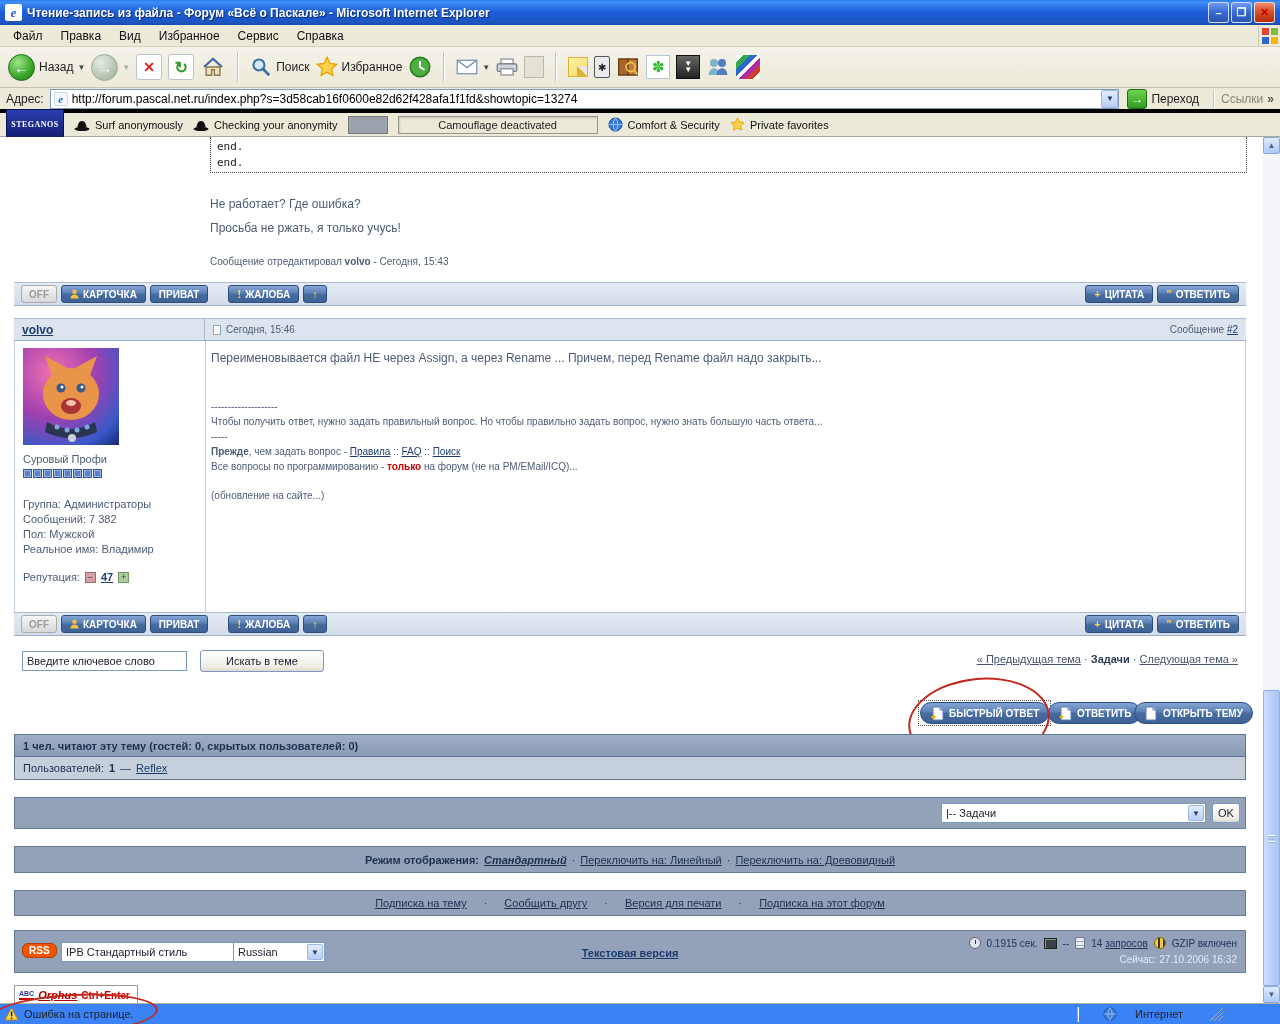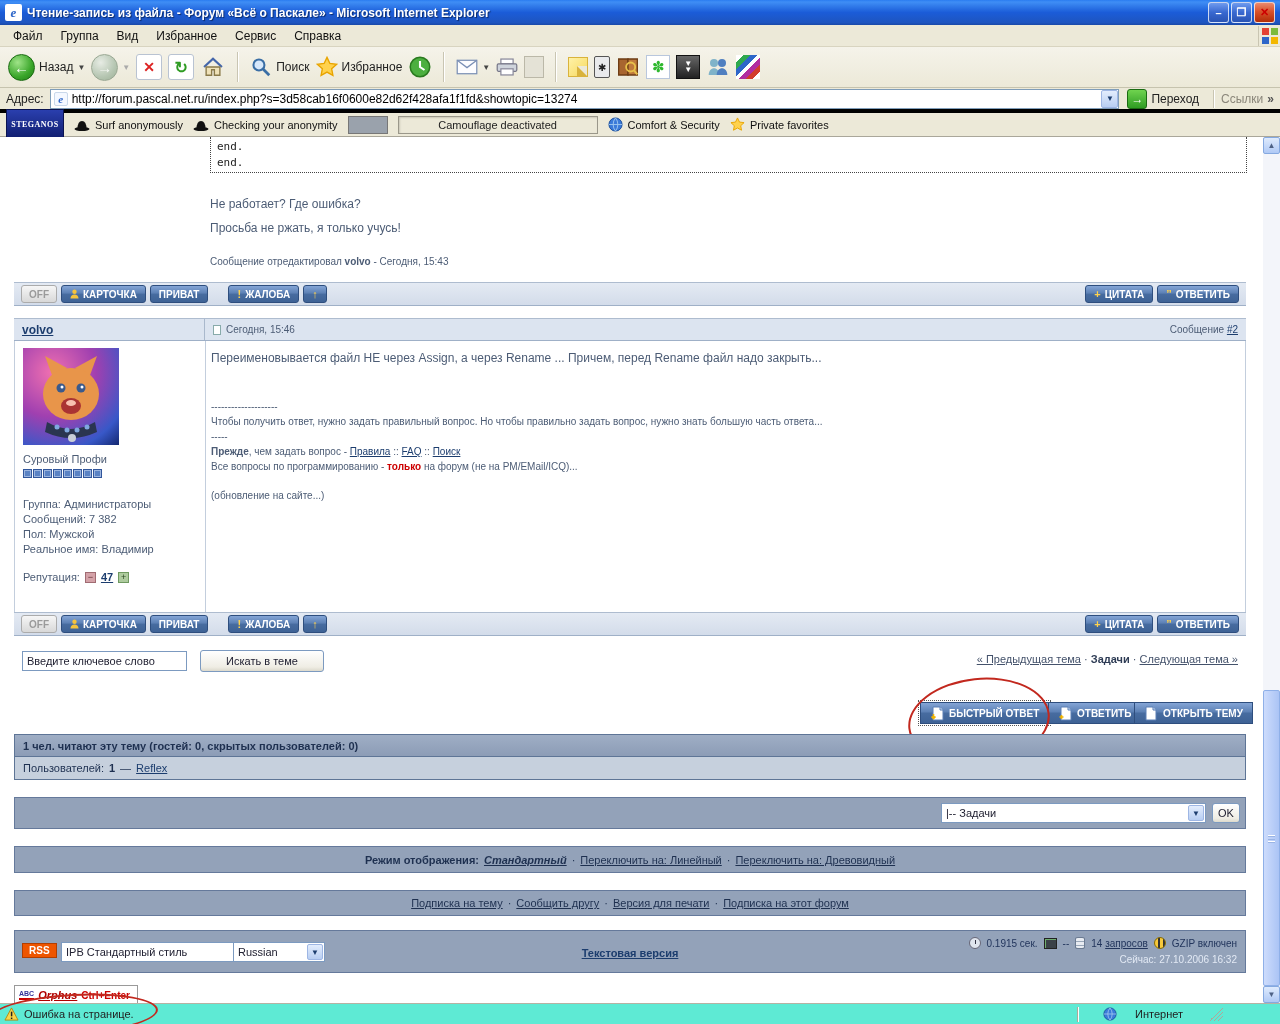--- a/index.html
+++ b/index.html
@@ -102,44 +102,44 @@
 
   #searchrow_input{left:22px;top:514px;width:165px;height:20px;border:1px solid #7C9AC0;font-size:11px;color:#223;padding-left:4px;font-family:"Liberation Sans",sans-serif}
   #searchrow_btn{left:200px;top:513px;width:124px;height:22px}
   .xpbtn{border:1px solid #7C9AC0;border-radius:3px;background:linear-gradient(180deg,#FFFFFF,#EFEDE4 80%,#DCD9CC);font-size:11px;color:#223;display:flex;align-items:center;justify-content:center}
   #topicnav{top:516px;right:25px;font-size:11px;color:#44526B;white-space:nowrap}
   #topicnav b{color:#2E3C55}
 
   #fastwrap{left:918px;top:563px;border:1px dotted #555;padding:1px}
   #qreply{left:1048px;top:565px}
   #qopen{left:1134px;top:565px}
-  .qbtn{height:22px;display:inline-flex;align-items:center;gap:5px;padding:0 9px;border:1px solid #2E4E7E;border-radius:0;background:linear-gradient(180deg,#84A5D6 0%,#5C80B4 45%,#476CA0 50%,#3E6295 100%);color:#fff;font-weight:bold;font-size:10px;white-space:nowrap}
+  .qbtn{height:22px;display:inline-flex;align-items:center;gap:5px;padding:0 9px;border:1px solid #2E4E7E;border-radius:11px;background:linear-gradient(180deg,#84A5D6 0%,#5C80B4 45%,#476CA0 50%,#3E6295 100%);color:#fff;font-weight:bold;font-size:10px;white-space:nowrap}
   .ellipse{border:2px solid #C2281E;border-radius:50%;background:transparent}
   #ellipse1{left:908px;top:541px;width:142px;height:86px;transform:rotate(-6deg)}
 
   #readers{left:14px;top:597px;width:1232px;height:46px;border:1px solid #5E7596}
   #readershead{height:22px;background:linear-gradient(180deg,#9FAEC5,#8C9CB6);border-bottom:1px solid #5E7596;display:flex;align-items:center;padding-left:8px;font-weight:bold;color:#1E3050}
   #readersbody{height:22px;background:#C6D0DD;display:flex;align-items:center;gap:5px;padding-left:8px;color:#1E3050}
 
   .graybar{left:14px;width:1232px;background:#93A2B9;border:1px solid #65799B}
   #jumpbar{top:660px;height:32px;display:flex;align-items:center;justify-content:flex-end;gap:6px;padding-right:5px}
   .xpselect{background:#fff;border:1px solid #7C9AC0;height:20px;display:flex;align-items:center;font-size:11px;color:#223;padding-left:4px;position:relative}
   .xpselect .val{white-space:nowrap;overflow:hidden}
   .xpselect .arrow{position:absolute;right:1px;top:1px;width:16px;height:16px;background:linear-gradient(180deg,#E3EDFD,#B8CEF2);border:1px solid #9EB6E4;border-radius:2px;display:flex;align-items:center;justify-content:center;color:#1C3D6E;font-size:8px}
   #jumpselect{width:265px}
   #okbtn{width:28px;height:20px}
 
   #modebar{top:709px;height:27px;display:flex;align-items:center;justify-content:center;gap:5px;color:#1E3050}
   #modebar .lbl{font-weight:bold}
   #modebar .cur{font-weight:bold;font-style:italic;text-decoration:underline}
   #modebar a,#subbar a{color:#1E3050;text-decoration:underline}
-  #subbar{top:753px;height:26px;display:flex;align-items:center;justify-content:center;gap:5px;color:#1E3050}
+  #subbar{top:753px;height:26px;display:flex;align-items:center;justify-content:center;gap:17px;color:#1E3050}
 
   #footerbar{top:793px;height:43px}
-  #rssbadge{position:absolute;left:7px;top:12px;background:#EE5500;border:1px solid #B23E00;color:#fff;font-weight:bold;font-size:10px;padding:1px 6px;border-radius:0}
+  #rssbadge{position:absolute;left:7px;top:12px;background:#EE5500;border:1px solid #B23E00;color:#fff;font-weight:bold;font-size:10px;padding:1px 6px;border-radius:6px}
   #skinselect{position:absolute;left:46px;top:11px;width:192px}
   #langselect{position:absolute;left:218px;top:11px;width:92px}
   #textversion{position:absolute;left:0;right:0;top:16px;text-align:center;font-weight:bold;color:#1C3D6E}
   #stats1{position:absolute;right:8px;top:6px;display:flex;align-items:center;gap:6px;font-size:10px;color:#22355C;white-space:nowrap}
   #stats2{position:absolute;right:8px;top:23px;font-size:10px;color:#E2E9F4}
   .dbico{width:10px;height:12px;background:repeating-linear-gradient(180deg,#e8ecf2 0 3px,#9aa8ba 3px 4px);border:1px solid #6b7b92;border-radius:3px/2px}
   .beeico{width:12px;height:12px;border-radius:50%;background:repeating-linear-gradient(90deg,#F7C93B 0 3px,#333 3px 5px);border:1px solid #8a6d00}
   .clockico{width:12px;height:12px;border-radius:50%;border:1px solid #667;background:#dfe5ee;position:relative}
   .clockico:after{content:"";position:absolute;left:5px;top:2px;width:1px;height:4px;background:#334}
   .monico{width:13px;height:11px;background:#3a4148;border:1px solid #222;box-shadow:inset 1px 1px 0 #6fae6f}
@@ -150,42 +150,42 @@
   #orphkeys{color:#C00;font-weight:bold}
   #ellipse2{left:-10px;top:994px;width:168px;height:40px;transform:rotate(-3deg);z-index:60}
 
   
   #scroll{left:1263px;top:137px;width:17px;height:866px;background:#F3F5FA}
   .sarrow{position:absolute;left:0;width:17px;height:17px;background:linear-gradient(180deg,#DFEBFD,#AFC9F5);border:1px solid #85A9E0;border-radius:2px;color:#4D6185;font-size:8px;display:flex;align-items:center;justify-content:center}
   #sthumb{position:absolute;left:0;top:553px;width:17px;height:296px;background:linear-gradient(90deg,#CDDCFC,#ABC4F5);border:1px solid #8FB0E8;border-radius:2px}
   #sthumb:after{content:"";position:absolute;left:4px;right:4px;top:50%;height:1px;box-shadow:0 -3px 0 #fff,0 -2px 0 #9ab4e4,0 0 0 #fff,0 1px 0 #9ab4e4,0 3px 0 #fff,0 4px 0 #9ab4e4}
 
   
-  #statusbar{left:0;top:1003px;width:1280px;height:21px;background:#5eead4;border-top:1px solid #B5B2A4;display:flex;align-items:center;padding:0 4px;font-size:11px;color:#222}
+  #statusbar{left:0;top:1003px;width:1280px;height:21px;background:#3b82f6;border-top:1px solid #B5B2A4;display:flex;align-items:center;padding:0 4px;font-size:11px;color:#222}
   #statusicon{margin-right:5px}
   .statsep{width:2px;height:15px;border-left:1px solid #aca899;border-right:1px solid #fff;margin:0 6px}
   #zonepane{margin-left:auto;display:flex;align-items:center;gap:18px;width:205px}
   #grip{width:14px;height:14px;margin-left:8px;background:linear-gradient(135deg,transparent 50%,#aca899 50%,#aca899 55%,transparent 55%,transparent 65%,#aca899 65%,#aca899 70%,transparent 70%,transparent 80%,#aca899 80%,#aca899 85%,transparent 85%)}
 </style>
 </head>
 <body>
 
 <div id="titlebar" class="abs">
   <span class="appicon ico">e</span>
   <span class="ttl">Чтение-запись из файла - Форум «Всё о Паскале» - Microsoft Internet Explorer</span>
   <div id="wincontrols">
     <span class="winbtn blue">–</span>
     <span class="winbtn blue">❐</span>
     <span class="winbtn red">✕</span>
   </div>
 </div>
 
 <div id="menubar" class="abs">
   <span class="mi">Файл</span>
-  <span class="mi">Группа</span>
+  <span class="mi">Правка</span>
   <span class="mi">Вид</span>
   <span class="mi">Избранное</span>
   <span class="mi">Сервис</span>
   <span class="mi">Справка</span>
   <span id="winlogo">
     <svg width="16" height="16" viewBox="0 0 16 16">
         <rect x="0" y="0" width="7" height="7" fill="#E34234"></rect>
         <rect x="9" y="0" width="7" height="7" fill="#7CBB3C"></rect>
         <rect x="0" y="9" width="7" height="7" fill="#2E66C9"></rect>
         <rect x="9" y="9" width="7" height="7" fill="#F3B700"></rect>

